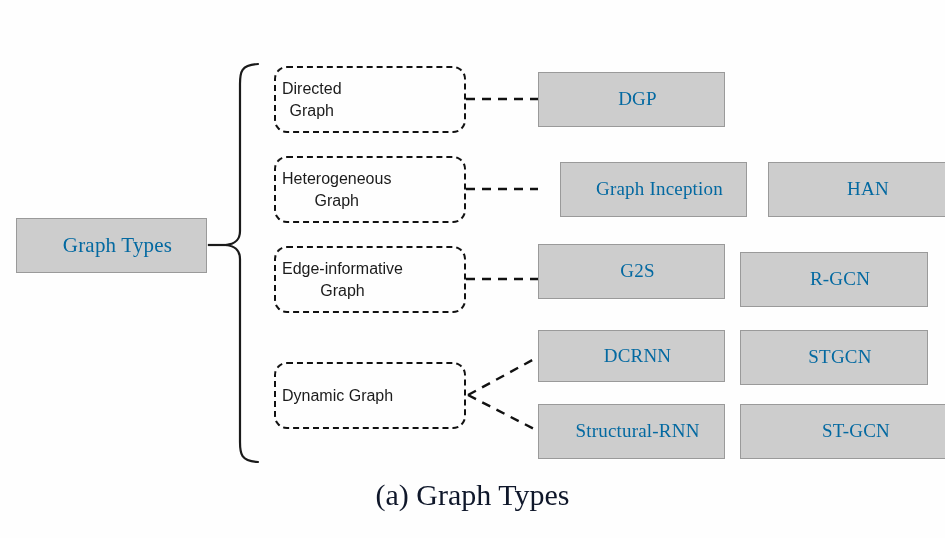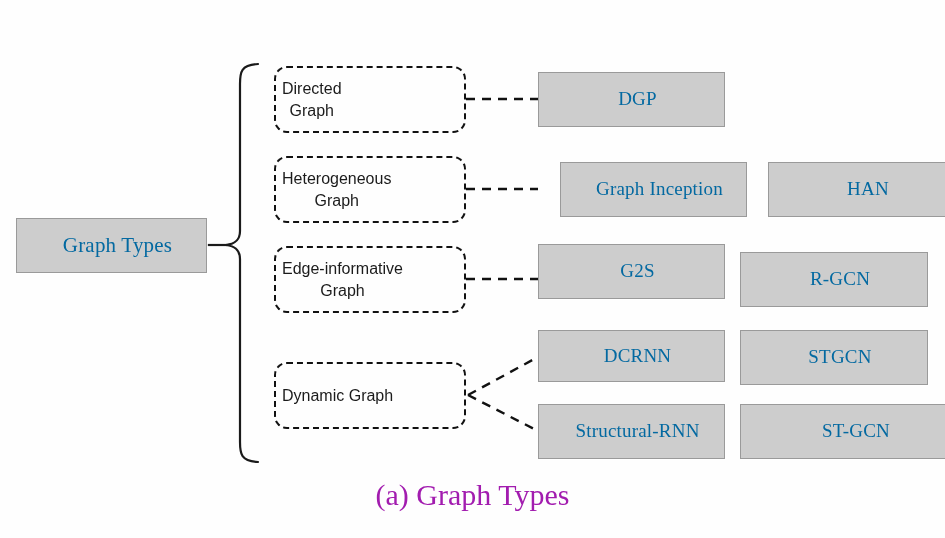--- a/index.html
+++ b/index.html
@@ -67,21 +67,21 @@
 
   
   #caption {
     position: absolute;
     left: 0;
     top: 478px;
     width: 945px;
     text-align: center;
     font-family: "Liberation Serif", serif;
     font-size: 30px;
-    color: #a21caf;
+    color: #0f172a;
   }
 </style>
 </head>
 <body>
 
 <div id="canvas">
 
   <svg id="links" viewBox="0 0 945 538">
 
     <path d="M 258,64 C 241,65 240,72 240,84 L 240,231 C 240,241 234,244 226,245

